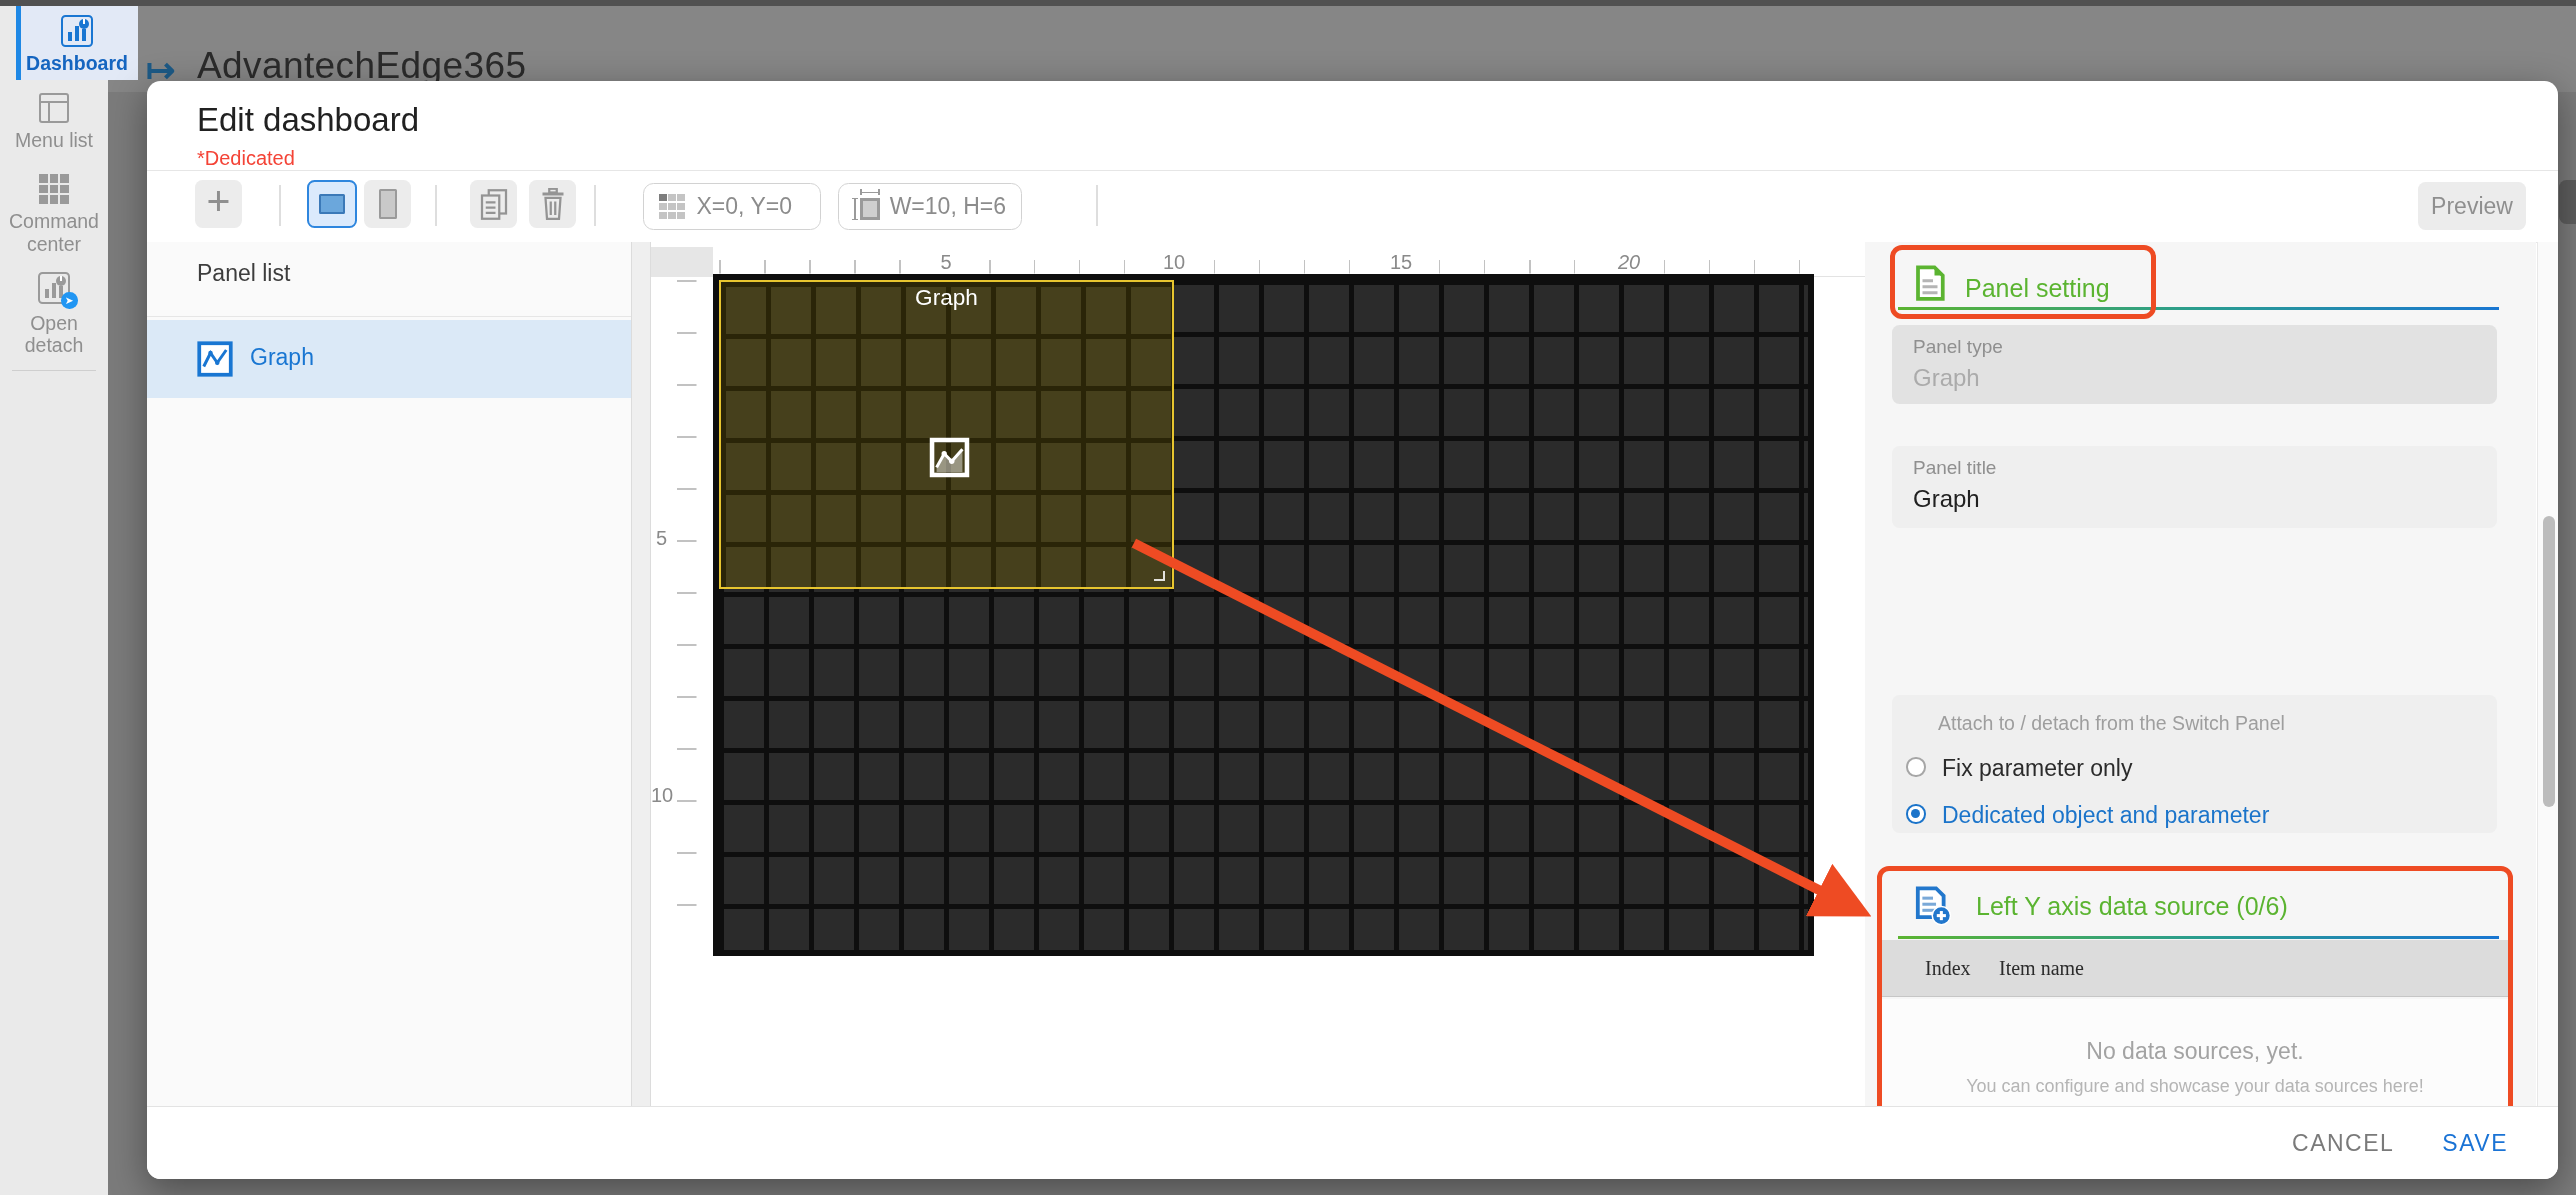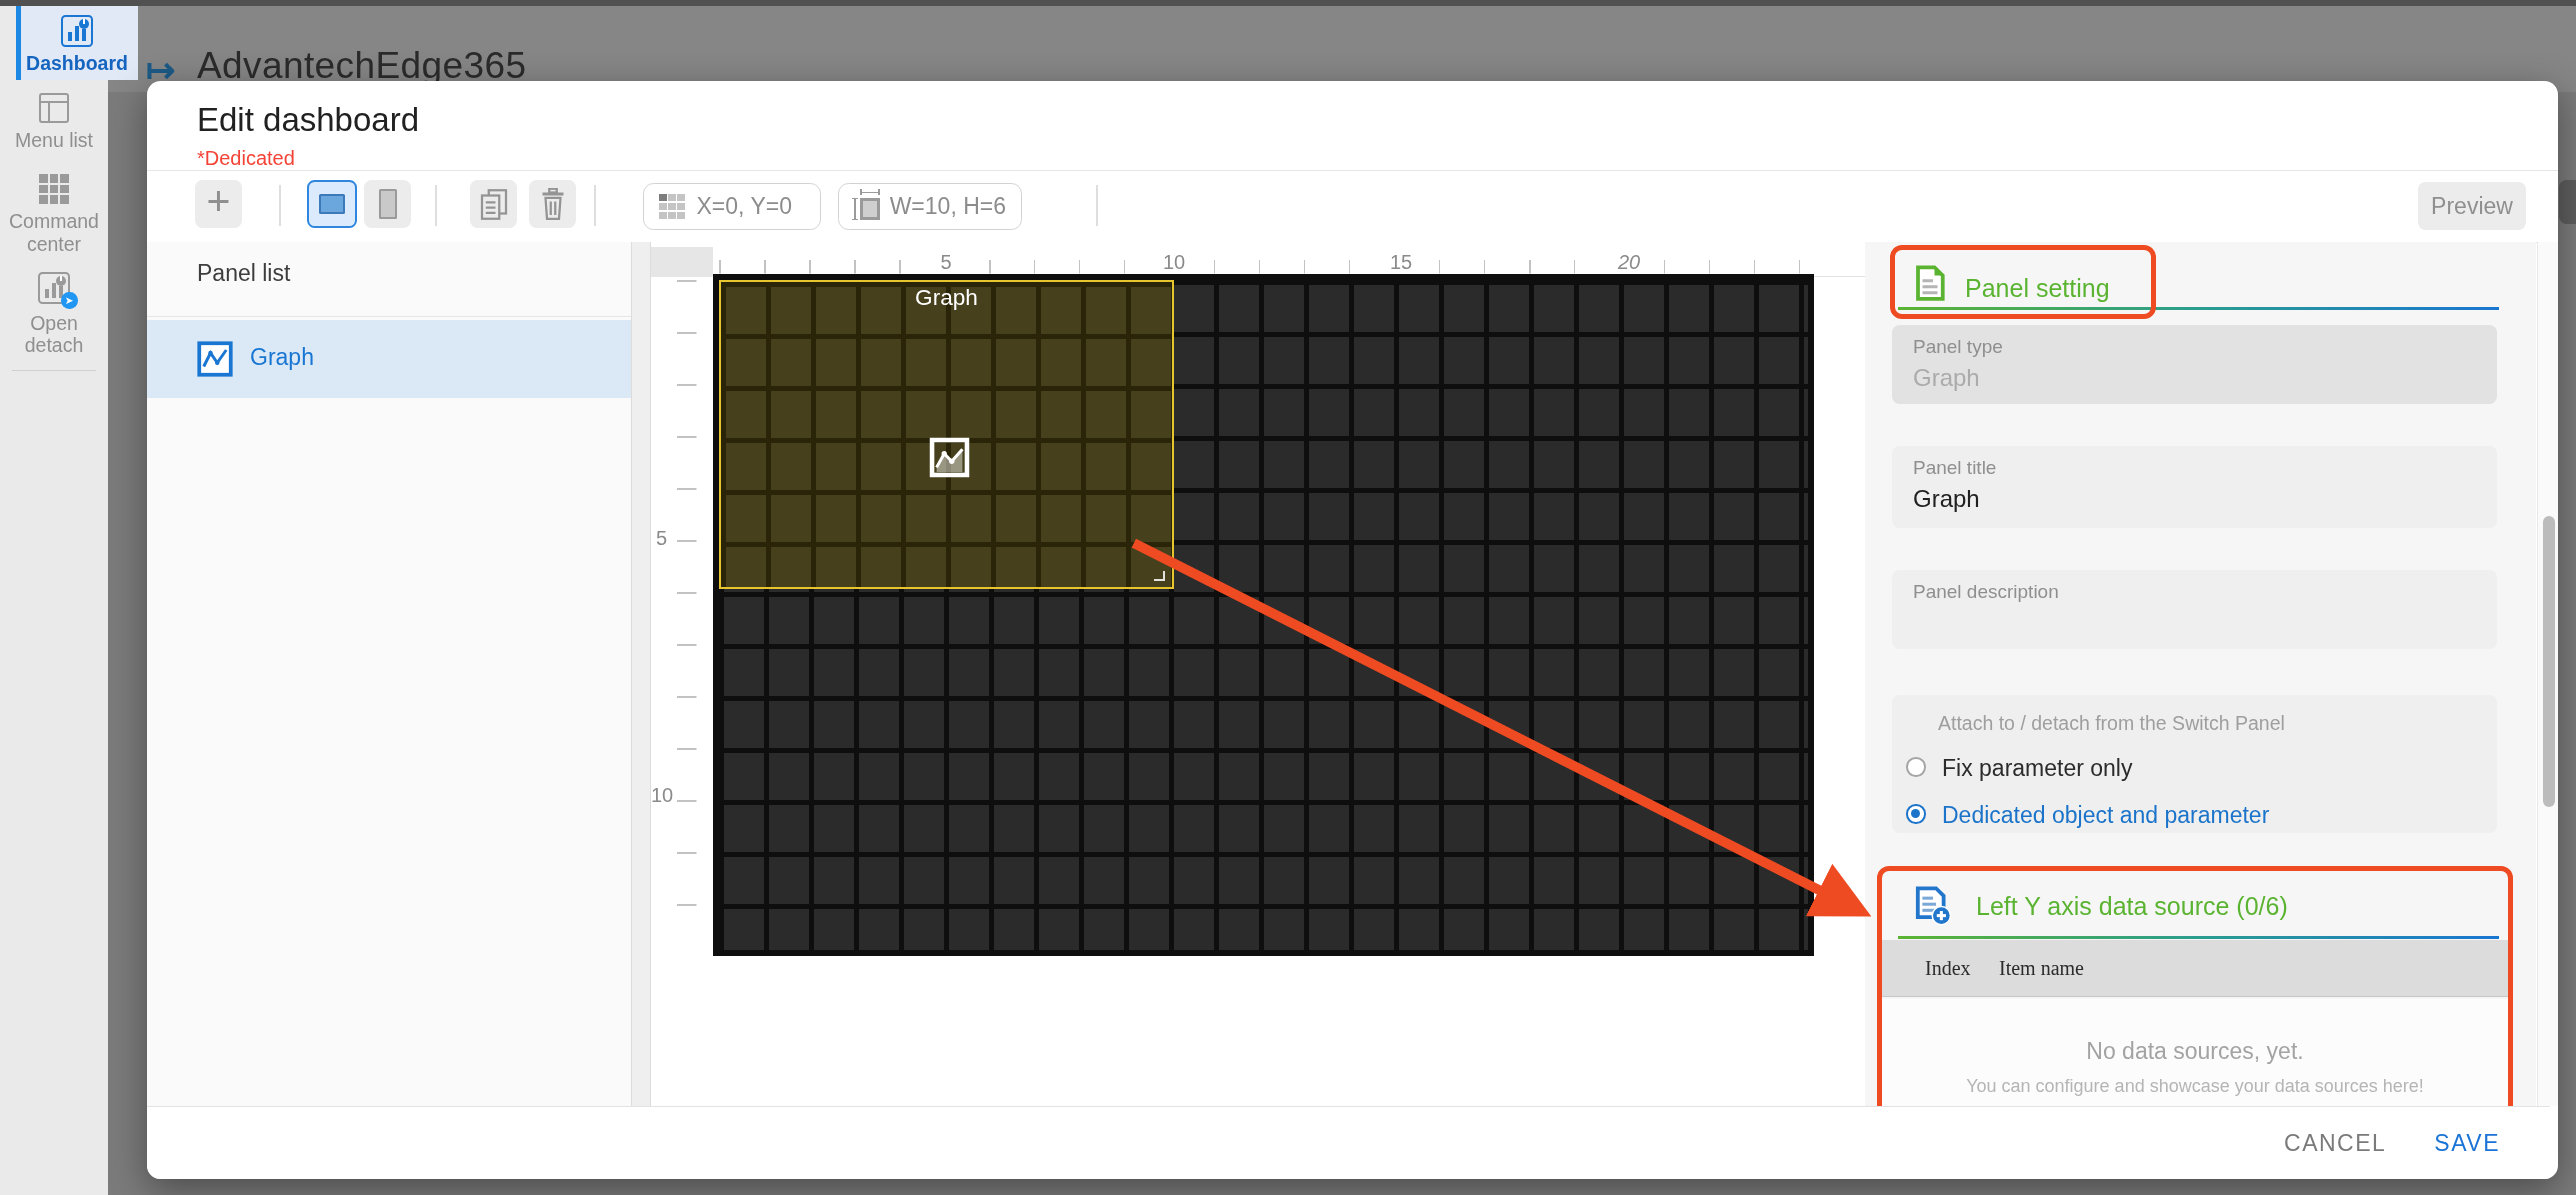--- a/index.html
+++ b/index.html
@@ -104,21 +104,21 @@
   .radio.sel::after { content:""; position:absolute; left:3px; top:3px; width:9px; height:9px; border-radius:50%; background:#1b74ca; }
   .thead { position:absolute; left:0; top:69px; width:626px; height:57px; background:#dcdcdc; border-bottom:1.5px solid #c6c6c6;font-family:Liberation Serif, serif; }
   .thead span { position:absolute; top:0; line-height:57px; font-size:20px; color:#2b2b2b; }
   .tbody { position:absolute; left:0; top:128px; width:626px; height:115px; background:#fcfcfc; text-align:center; }
   .empty-t { margin-top:39px; font-size:23px; color:#a3a3a3; }
   .empty-s { margin-top:10.5px; font-size:18px; color:#b5b5b5; }
   .rscroll { position:absolute; left:2390px; top:161px; width:22px; height:864px; background:#fafafa; border-left:0.8px solid #e8e8e8; }
   .rscroll .thumb { position:absolute; left:4.5px; top:274px; width:12px; height:291px; background:#bcbcbc; border-radius:6px; }
 
   
-  .footer { position:absolute; left:0; right:8px; top:1025px; height:73px; background:#fff; border-top:0.8px solid #e3e3e3;
+  .footer { position:absolute; left:0; right:0; top:1025px; height:73px; background:#fff; border-top:0.8px solid #e3e3e3;
             display:flex; align-items:center; justify-content:flex-end; gap:48px; padding-right:50px;text-align:right; }
   .footer .fbtn { font-size:23px; font-weight:500; letter-spacing:1.5px; }
   .fbtn.cancel { color:#7a7a7a; } .fbtn.save { color:#1a73d5; }
 
   .arrow-layer { position:absolute; left:0; top:0; z-index:50; pointer-events:none; }
 </style>
 </head>
 <body>
 
 <div class="top-strip"></div>
@@ -301,23 +301,20 @@
     <div class="grad-line" style="left:33px; top:65px; width:601px;"></div>
     <div class="ann-box" style="left:25px; top:3px; width:266px; height:74px;"></div>
 
     <div class="rfield" style="top:83px; height:79px; background:#e2e2e2;">
       <div class="flabel">Panel type</div>
       <div class="fvalue" style="color:#ababab;">Graph</div>
     </div>
     <div class="rfield" style="top:204px; height:82px; background:#efefef;">
       <div class="flabel">Panel title</div>
       <div class="fvalue" style="color:#212121;">Graph</div>
-    </div>
-    <div class="rfield" style="top:328px; height:79px; background:#efefef;">
-      <div class="flabel">Panel description</div>
     </div>
 
     <div class="rfield" style="top:453px; height:138px; background:#efefef;">
       <div style="position:absolute;left:46px;top:16.5px;font-size:19.5px;color:#9e9e9e;">Attach to / detach from the Switch Panel</div>
       <div>
         <span class="radio" style="left:14.3px;top:62px;"></span>
         <span style="position:absolute;left:50px;top:60px;font-size:23px;color:#2b2b2b;">Fix parameter only</span>
       </div>
       <div>
         <span class="radio sel" style="left:14.3px;top:109px;"></span>

